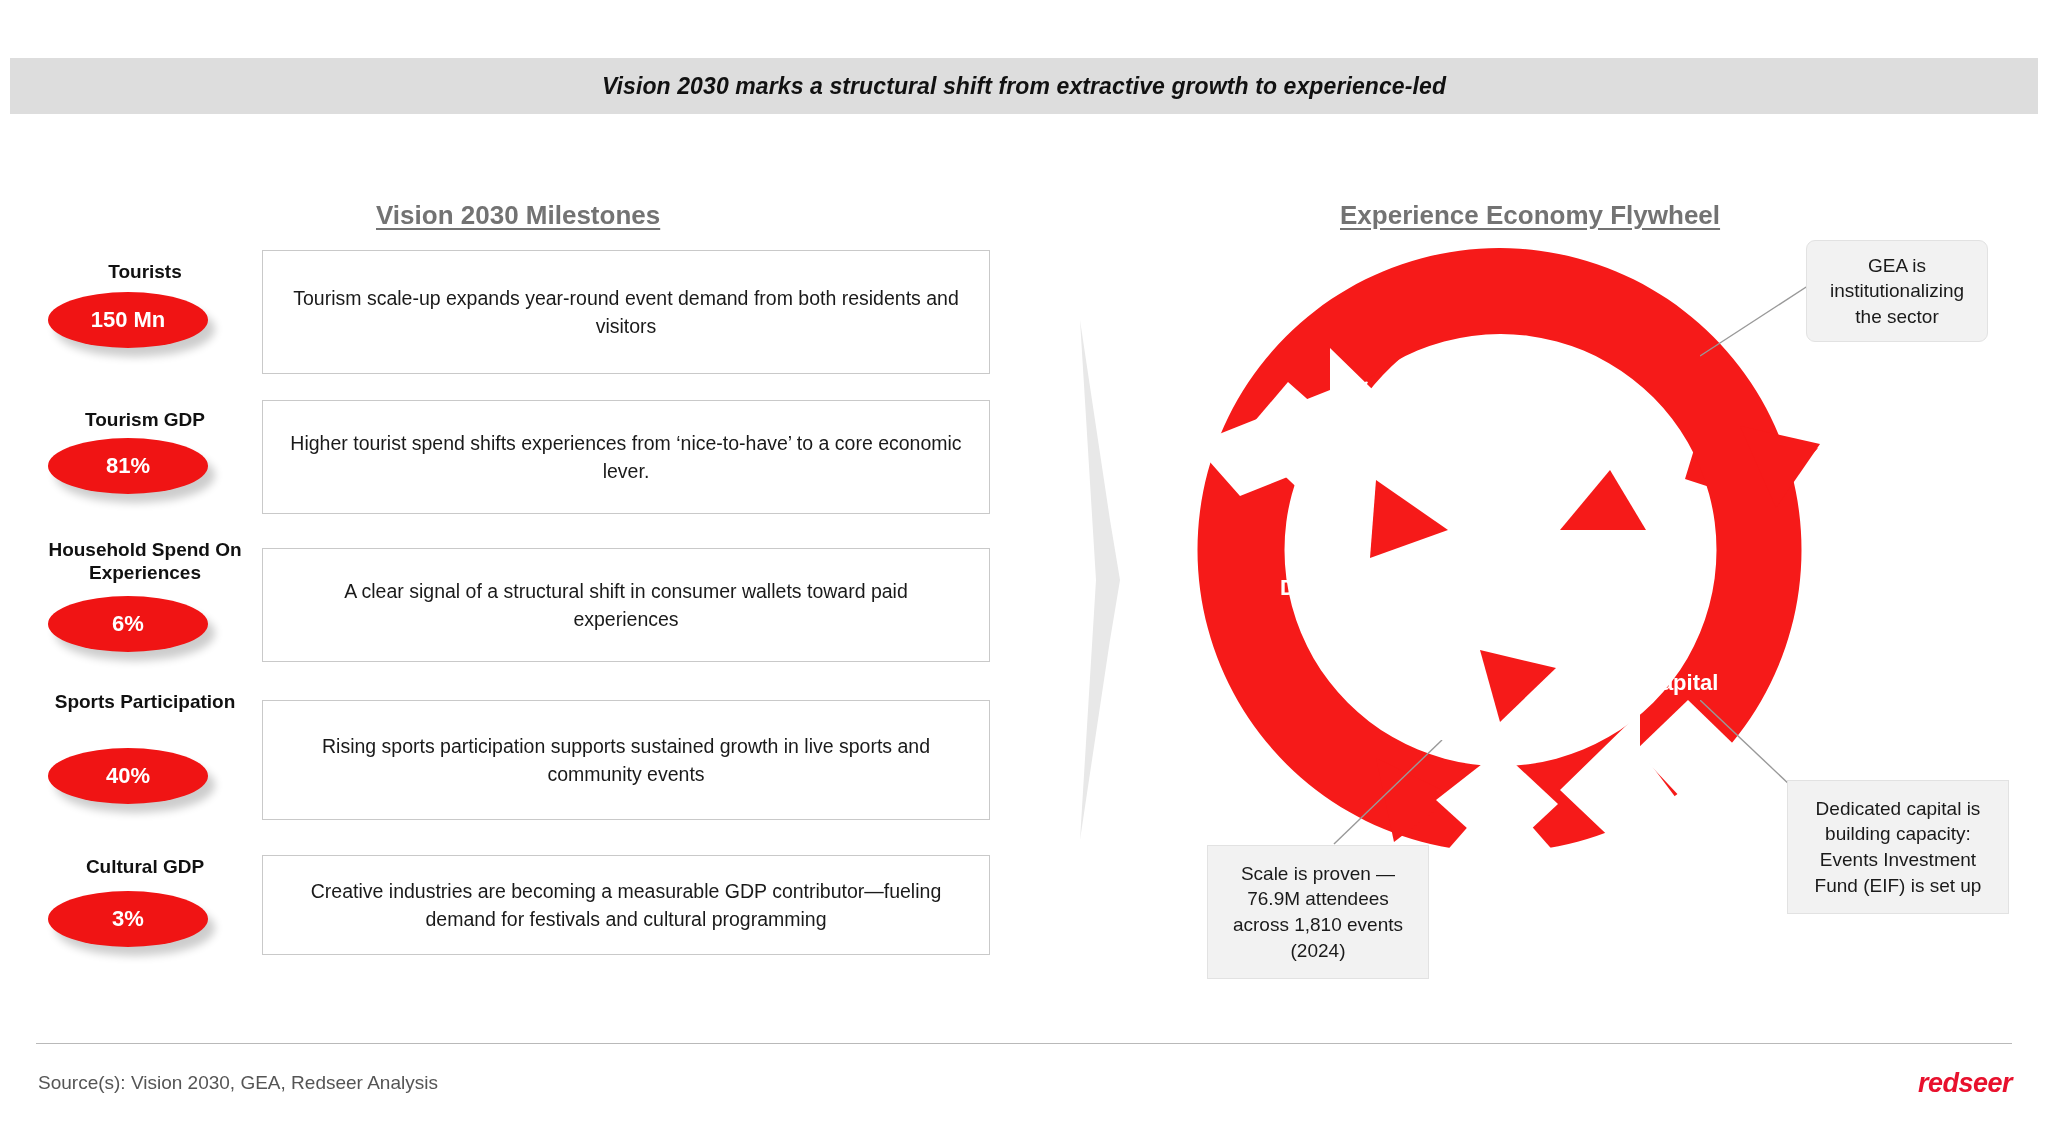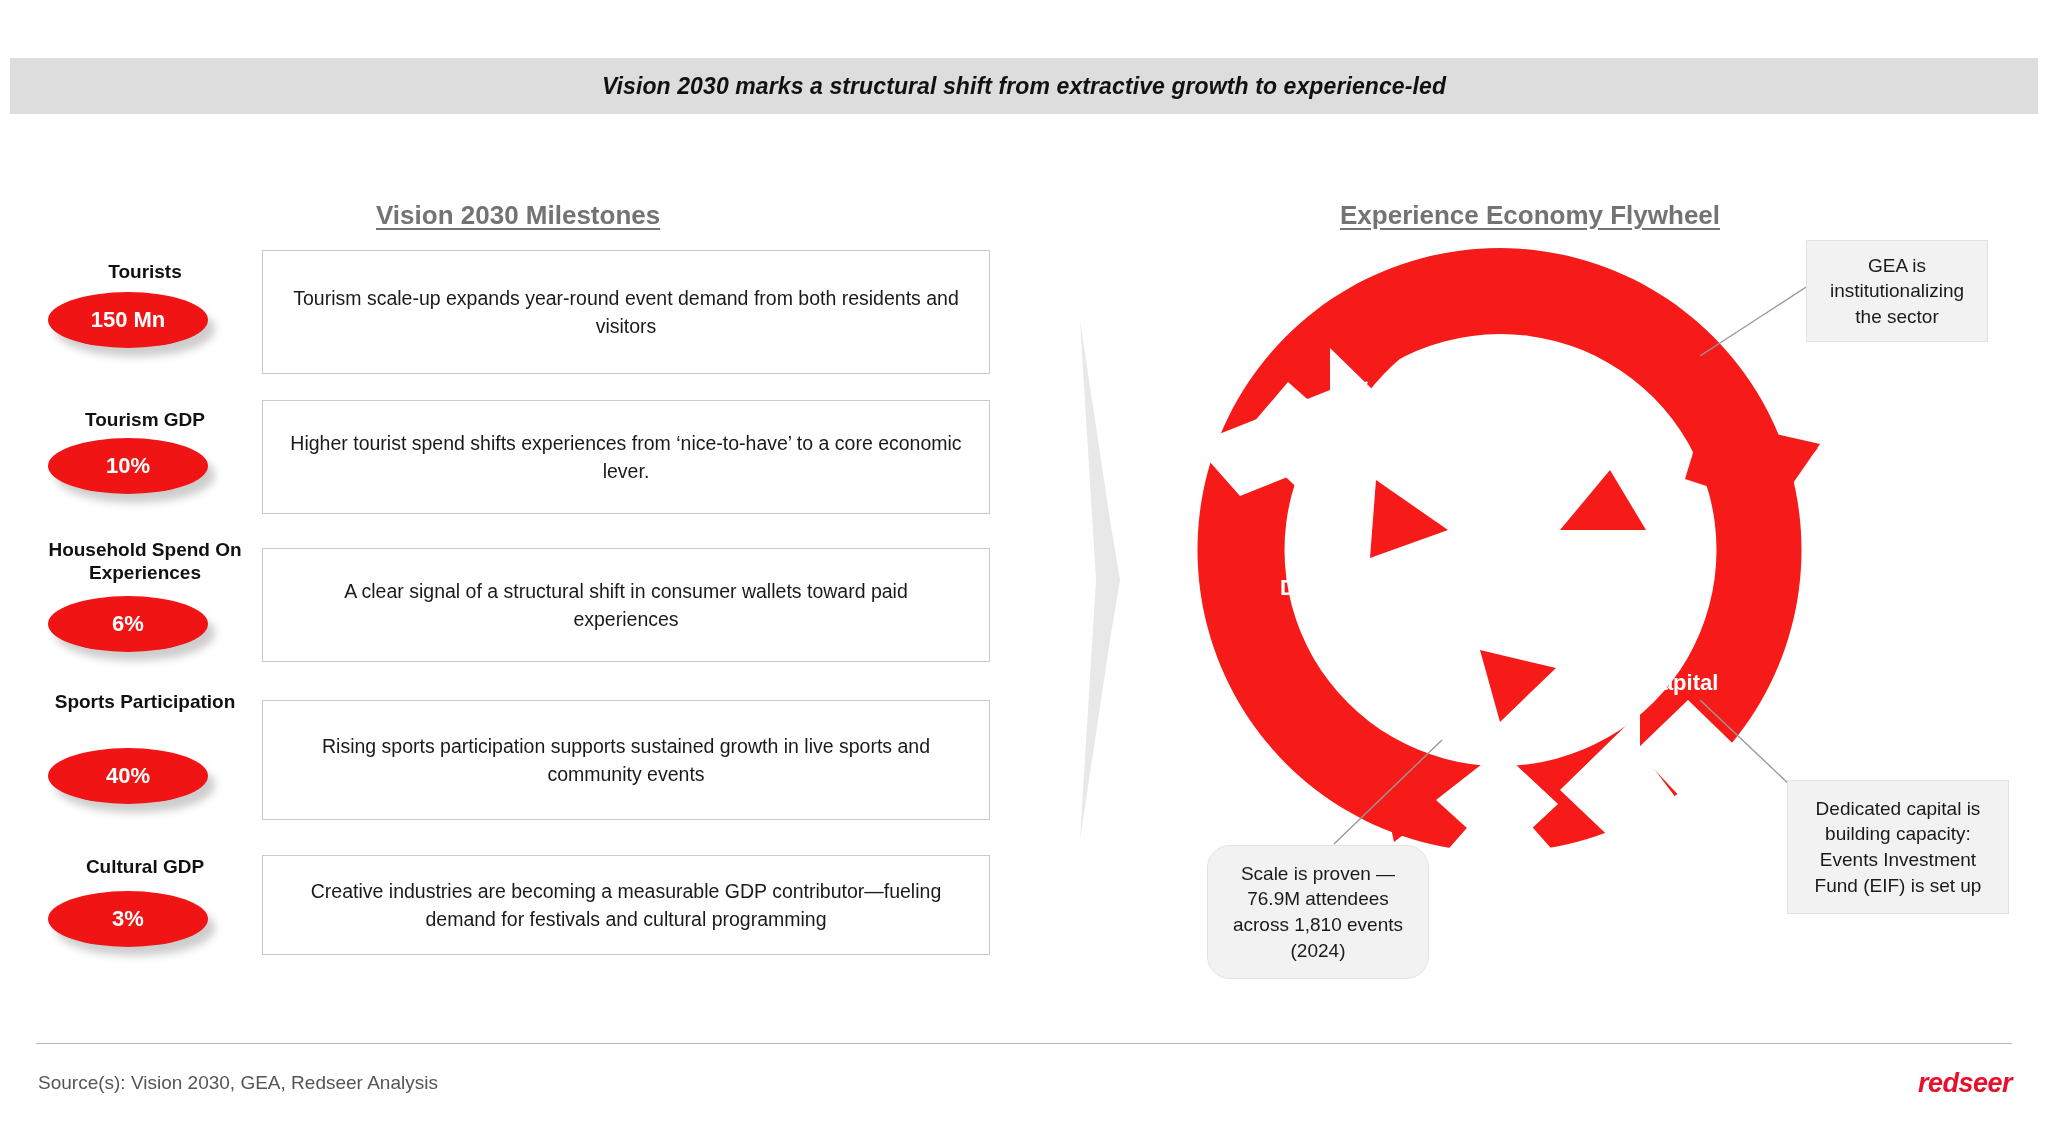--- a/index.html
+++ b/index.html
@@ -149,23 +149,23 @@
     align-items: center;
     justify-content: center;
     text-align: center;
     padding: 10px 12px;
   }
   .callout span {
     font-size: 19px;
     line-height: 1.35;
     color: #1a1a1a;
   }
-  #callout-gea     { left: 1806px; top: 240px;  width: 182px; height: 102px; }
+  #callout-gea     { left: 1806px; top: 240px;  width: 182px; height: 102px; border-radius: 9px; }
   #callout-capital { left: 1787px; top: 780px;  width: 222px; height: 134px; }
-  #callout-scale   { left: 1207px; top: 845px;  width: 222px; height: 134px; border-radius: 23px; }
+  #callout-scale   { left: 1207px; top: 845px;  width: 222px; height: 134px; }
 
   .leader {
     position: absolute;
     pointer-events: none;
   }
 
   
   .footer-rule {
     position: absolute;
     left: 36px;
@@ -210,21 +210,21 @@
       <div class="pill">150 Mn</div>
     </div>
     <div class="mbox" style="top:0px; height:124px;">
       <span>Tourism scale-up expands year-round event demand from both residents and visitors</span>
     </div>
   </div>
 
   <div class="mrow" style="top:150px;">
     <div class="mlabel" style="top:8px;">Tourism GDP</div>
     <div class="pill-wrap" style="top:38px;">
-      <div class="pill">10%</div>
+      <div class="pill">81%</div>
     </div>
     <div class="mbox" style="top:0px; height:114px;">
       <span>Higher tourist spend shifts experiences from ‘nice-to-have’ to a core economic lever.</span>
     </div>
   </div>
 
   <div class="mrow" style="top:288px;">
     <div class="mlabel" style="top:0px;">Household Spend On Experiences</div>
     <div class="pill-wrap" style="top:58px;">
       <div class="pill">6%</div>

